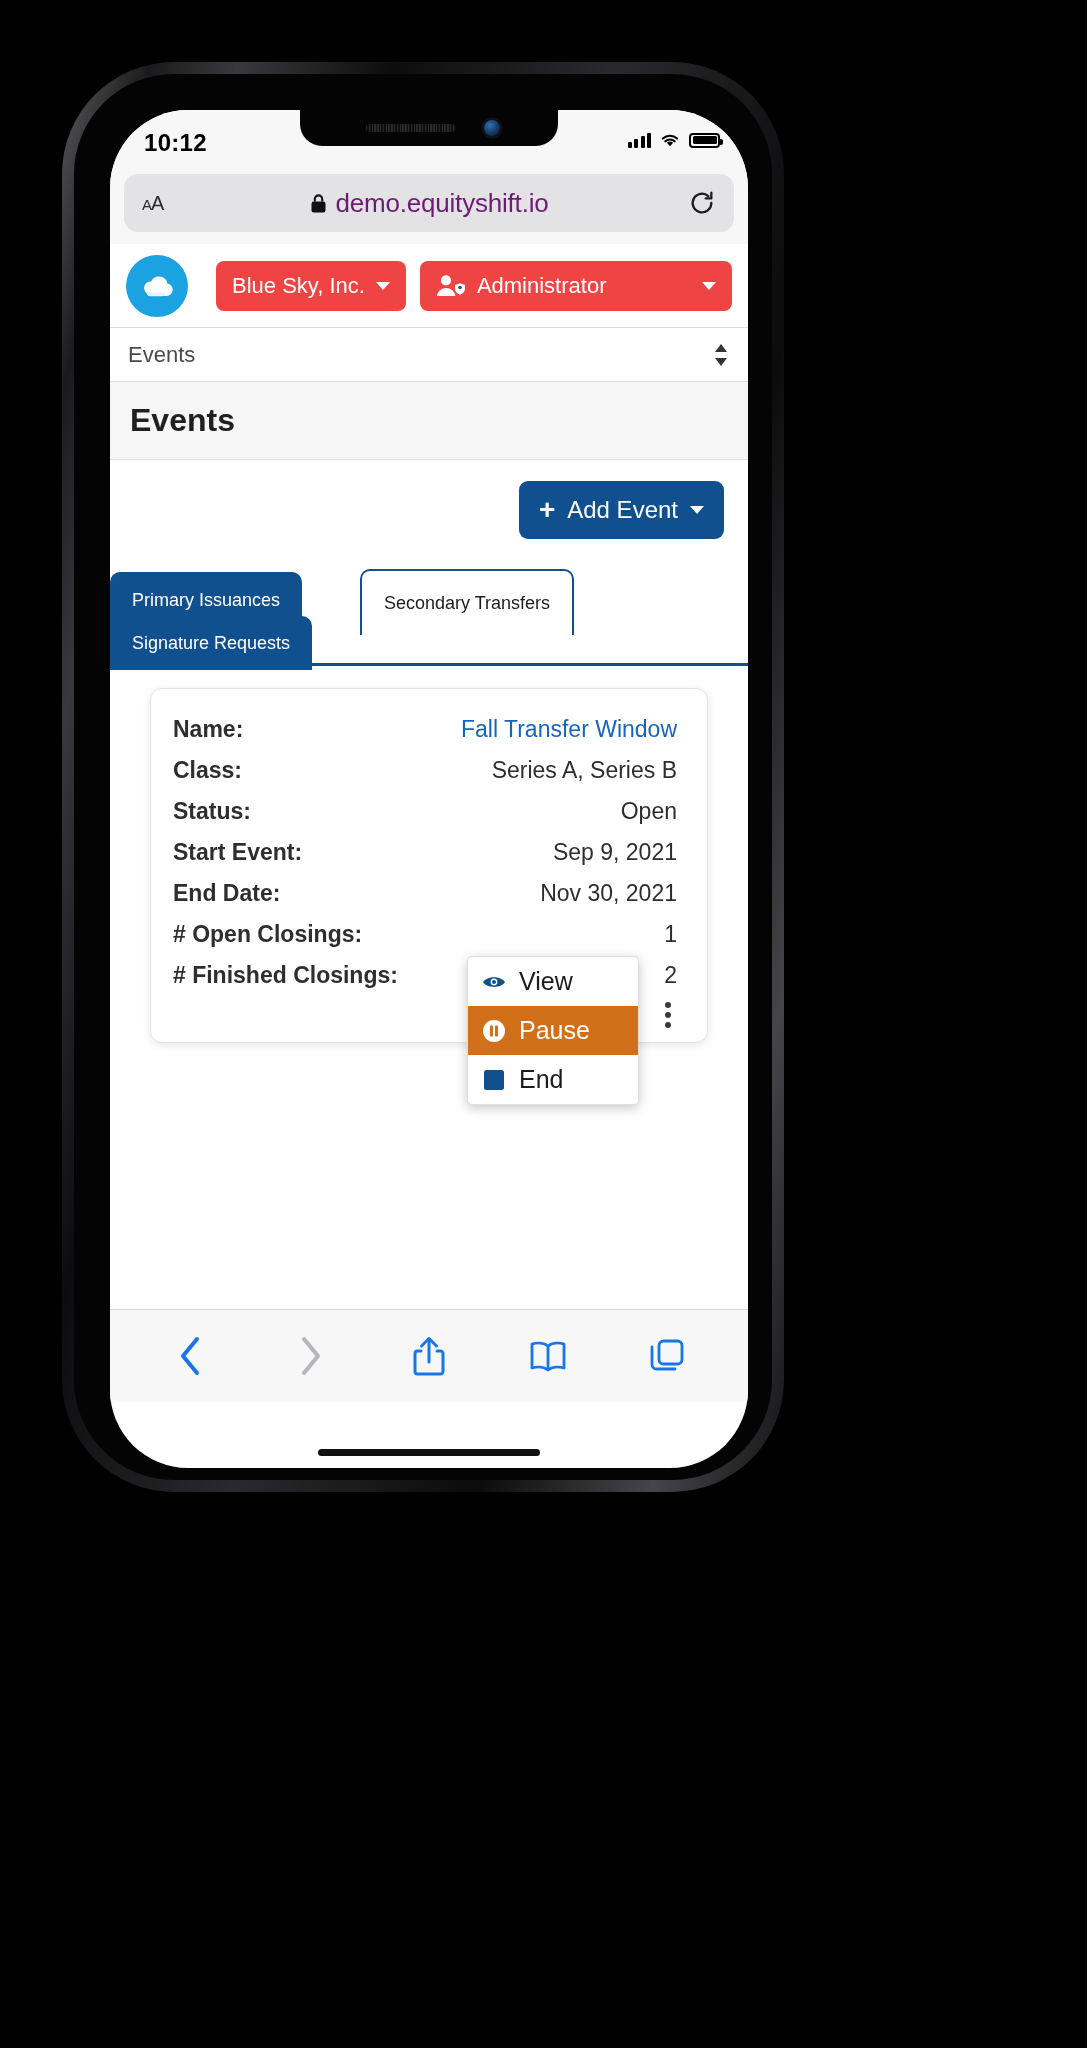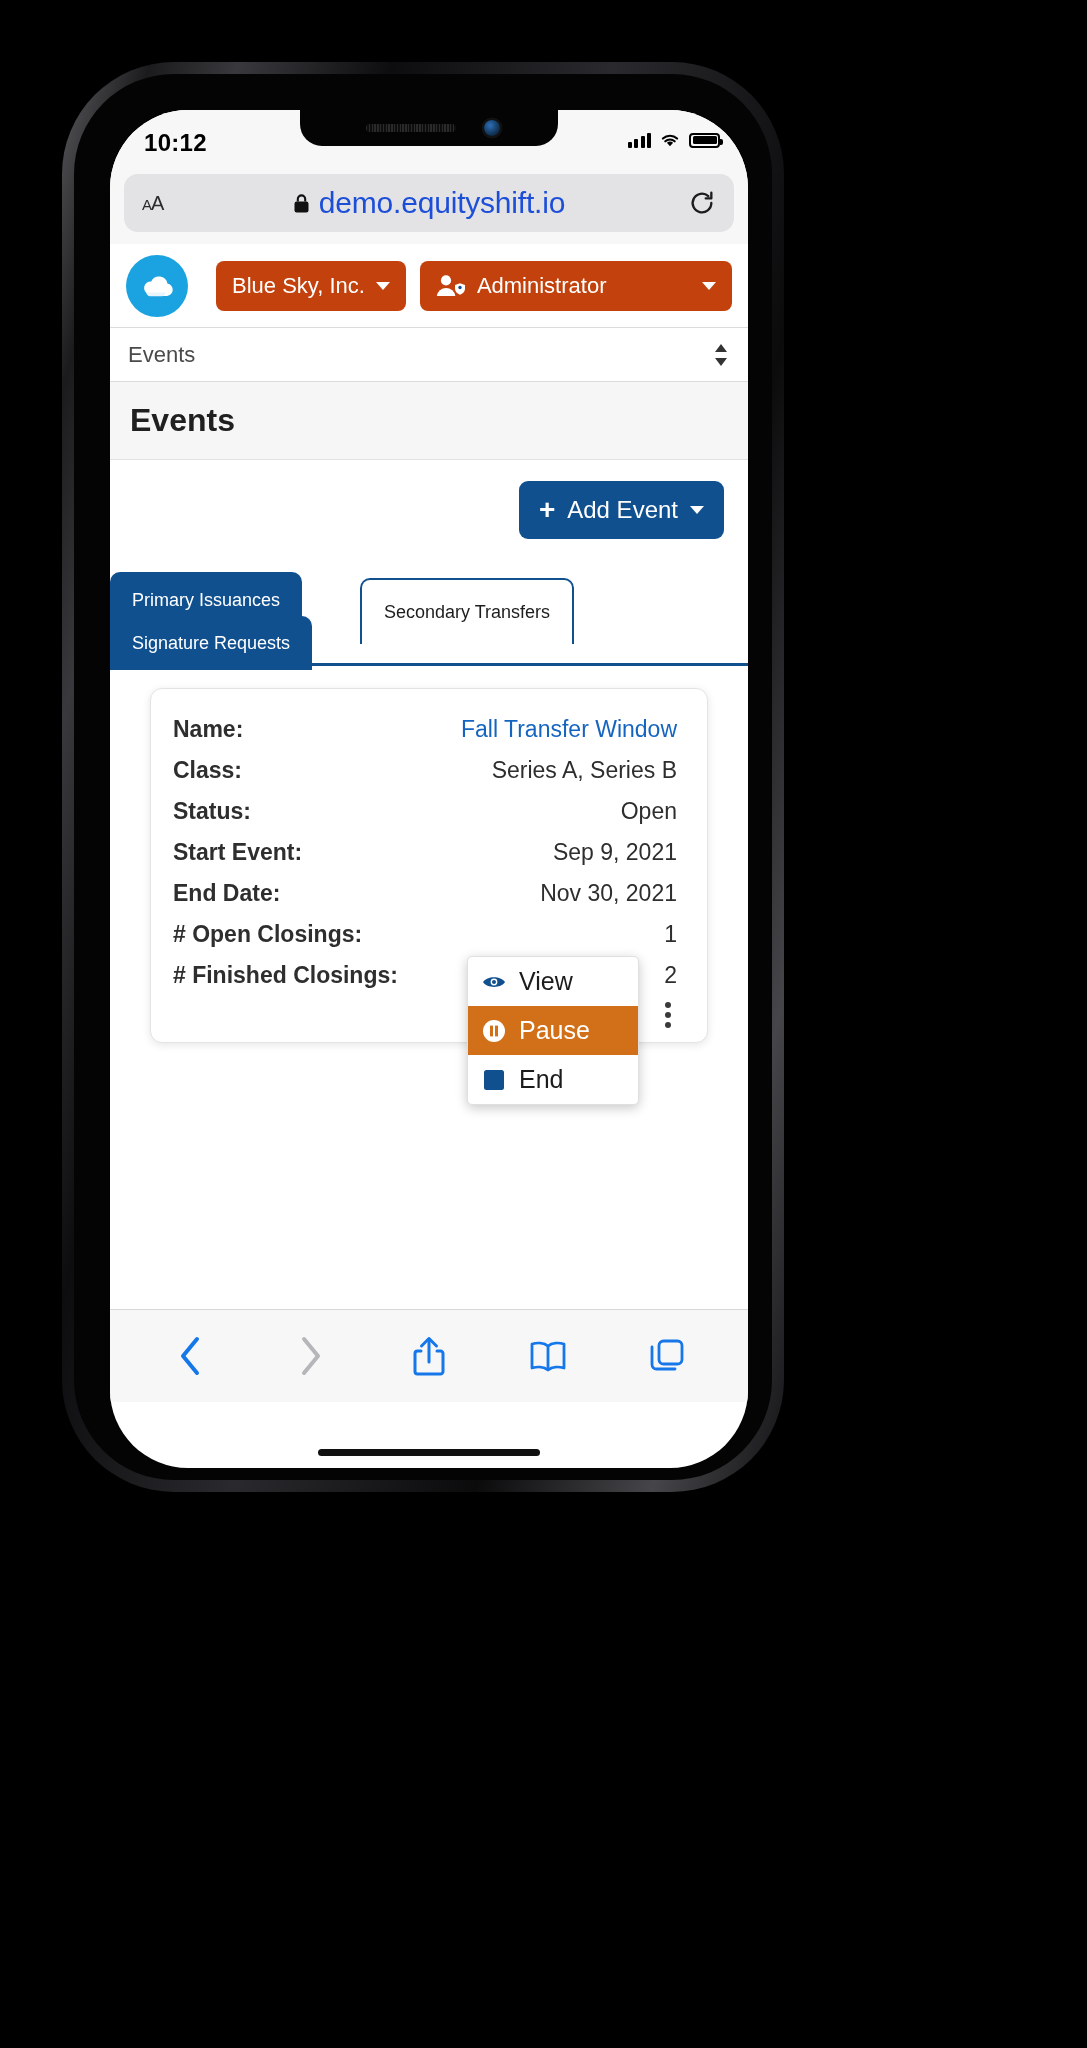--- a/index.html
+++ b/index.html
@@ -100,38 +100,38 @@
     display: flex; align-items: center; padding: 0 18px;
     position: relative;
   }
   #aa-button { font-size: 20px; color: #2b2b2b; letter-spacing:-1px; }
   #aa-button .small { font-size: 15px; }
   #url-center {
     position: absolute; left: 0; right: 0;
     display: flex; align-items: center; justify-content: center; gap: 9px;
   }
   #lock-icon { display: block; }
-  #url-text { font-size: 30px; color: #1d4ed8; letter-spacing: -.2px; }
+  #url-text { font-size: 26px; color: #701a75; letter-spacing: -.2px; }
   #reload-icon { margin-left: auto; }
 
   
   #page { background: #fff; height: 1065px; position: relative; overflow: hidden; }
 
   #app-header {
     height: 84px; border-bottom: 1px solid #dcdcdc;
     display: flex; align-items: center; padding: 0 16px; gap: 14px;
     background: #fff;
   }
   #brand-logo {
     width: 62px; height: 62px; border-radius: 50%;
     background: #1aa3e0; display: flex; align-items: center; justify-content: center;
     flex: 0 0 auto;
   }
   .hdr-btn {
-    background: #c2410c; color: #fff; border: none; border-radius: 8px;
+    background: #ef4444; color: #fff; border: none; border-radius: 8px;
     height: 50px; display: flex; align-items: center; gap: 11px;
     padding: 0 16px; font-size: 22px; font-family: "Liberation Sans", sans-serif;
     white-space: nowrap;
   }
   #company-button { margin-left: 14px; }
   #role-button { flex: 1 1 auto; justify-content: flex-start; }
   .caret { width: 0; height: 0; border-left: 7px solid transparent; border-right: 7px solid transparent; border-top: 8px solid #fff; }
   #role-caret { margin-left: auto; }
 
   #breadcrumb-bar {
@@ -168,21 +168,21 @@
   }
   #tab-primary-issuances {
     left: 0; top: 12px; height: 56px; padding: 0 22px;
     background: #10508f; color: #fff; z-index: 2;
   }
   #tab-signature-requests {
     left: 0; top: 56px; height: 54px; padding: 0 22px;
     background: #10508f; color: #fff; border-radius: 0 10px 0 0; z-index: 1;
   }
   #tab-secondary-transfers {
-    left: 250px; top: 18px; height: 66px; padding: 8px 22px;
+    left: 250px; top: 9px; height: 66px; padding: 8px 22px;
     background: #fff; color: #1d1d1d;
     border: 2px solid #10508f; border-bottom: none; z-index: 3;
   }
 
   
   #event-card {
     margin: 22px 40px 0 40px; background: #fff;
     border: 1px solid #e4e4e4; border-radius: 12px;
     box-shadow: 0 2px 9px rgba(0,0,0,.10);
     padding: 20px 30px 14px 22px;

